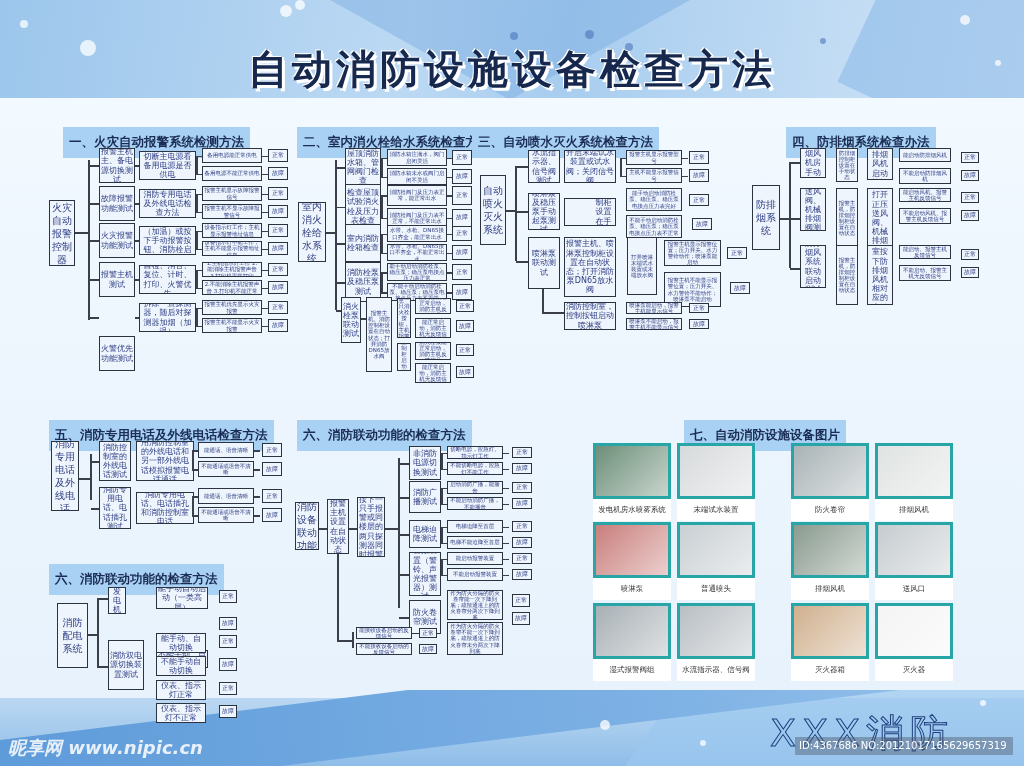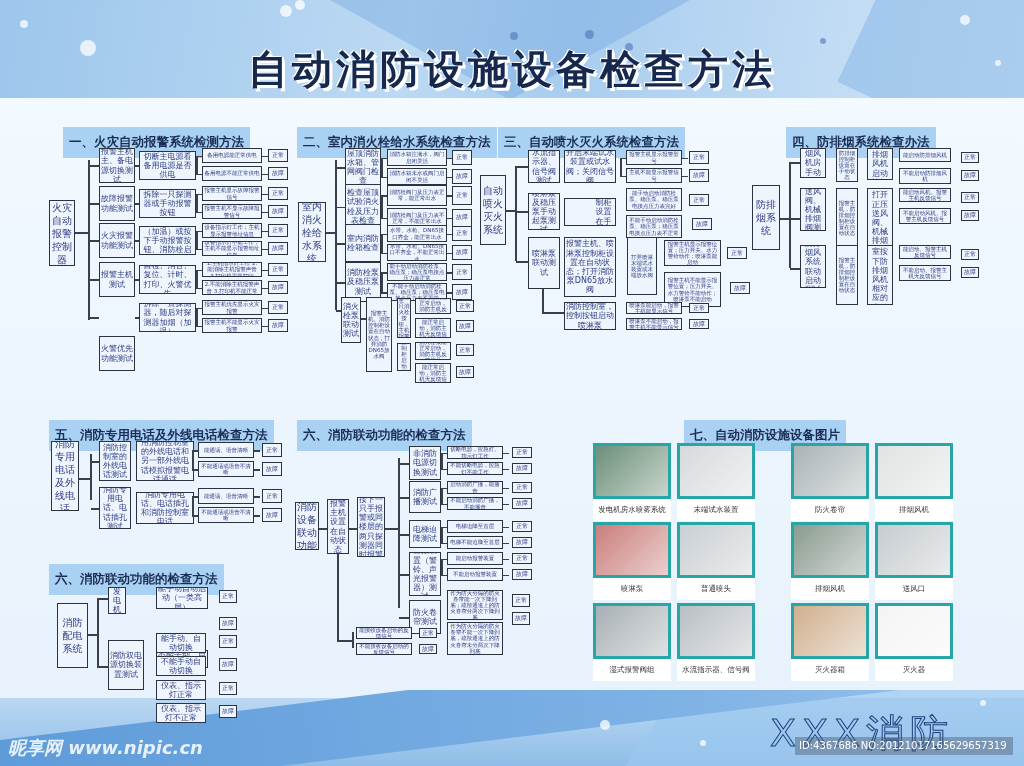--- a/index.html
+++ b/index.html
@@ -51,21 +51,21 @@
 <div class="b big" style="left:49px;top:200px;width:26px;height:66px">火灾自动报警控制器</div>
 <div class="l" style="left:75px;top:232px;width:14px;height:1.5px"></div>
 <div class="l" style="left:88px;top:160px;width:1.5px;height:160px"></div>
 <div id="s1rows"></div>
 
 <div class="sec" style="left:297px;top:127px">二、室内消火栓给水系统检查方法</div>
 <div class="b big" style="left:298px;top:202px;width:28px;height:60px">室内消火栓给水系统</div>
 <div class="l" style="left:326px;top:232px;width:10px;height:1.5px"></div>
 <div class="l" style="left:335px;top:160px;width:1.5px;height:150px"></div>
 
-<div class="sec" style="left:498px;top:127px">三、自动喷水灭火系统检查方法</div>
+<div class="sec" style="left:472px;top:127px">三、自动喷水灭火系统检查方法</div>
 <div class="b big" style="left:480px;top:175px;width:26px;height:70px">自动喷火灭火系统</div>
 <div class="l" style="left:506px;top:210px;width:10px;height:1.5px"></div>
 <div class="l" style="left:515px;top:166px;width:1.5px;height:95px"></div>
 
 <div class="sec" style="left:786px;top:127px">四、防排烟系统检查办法</div>
 <div class="b big" style="left:752px;top:185px;width:28px;height:65px">防排烟系统</div>
 <div class="l" style="left:780px;top:218px;width:10px;height:1.5px"></div>
 <div class="l" style="left:789px;top:162px;width:1.5px;height:106px"></div>
 
 <div class="sec" style="left:49px;top:420px">五、消防专用电话及外线电话检查方法</div>
@@ -114,21 +114,21 @@
     <div class="l" style="left: 196px; top: 155.5px; width: 6px; height: 1.5px;"></div>
     <div class="l" style="left: 196px; top: 173.5px; width: 6px; height: 1.5px;"></div>
     <div class="l" style="left: 196px; top: 155.5px; width: 1.5px; height: 18px;"></div>
     <div class="l" style="left: 262px; top: 155.5px; width: 6px; height: 1.5px;"></div>
     <div class="l" style="left: 262px; top: 173.5px; width: 6px; height: 1.5px;"></div>
     <div class="b tag" style="left: 268px; top: 149px; width: 20px; height: 13px;">正常</div>
     <div class="b tag" style="left: 268px; top: 167px; width: 20px; height: 13px;">故障</div>
     <div class="l" style="left: 89px; top: 203px; width: 10px; height: 1.5px;"></div>
     <div class="b" style="left: 99px; top: 186px; width: 36px; height: 35px;">故障报警功能测试</div>
     <div class="l" style="left: 135px; top: 203px; width: 4px; height: 1.5px;"></div>
-    <div class="b" style="left: 139px; top: 189px; width: 57px; height: 29px;">拆除一只探测器或手动报警按钮</div>
+    <div class="b" style="left: 139px; top: 189px; width: 57px; height: 29px;">消防专用电话及外线电话检查方法</div>
     <div class="b sm" style="left: 202px; top: 186px; width: 60px; height: 15px;">报警主机显示故障报警信号</div>
     <div class="b sm" style="left: 202px; top: 204px; width: 60px; height: 15px;">报警主机不显示故障报警信号</div>
     <div class="l" style="left: 196px; top: 193.5px; width: 6px; height: 1.5px;"></div>
     <div class="l" style="left: 196px; top: 211.5px; width: 6px; height: 1.5px;"></div>
     <div class="l" style="left: 196px; top: 193.5px; width: 1.5px; height: 18px;"></div>
     <div class="l" style="left: 262px; top: 193.5px; width: 6px; height: 1.5px;"></div>
     <div class="l" style="left: 262px; top: 211.5px; width: 6px; height: 1.5px;"></div>
     <div class="b tag" style="left: 268px; top: 187px; width: 20px; height: 13px;">正常</div>
     <div class="b tag" style="left: 268px; top: 205px; width: 20px; height: 13px;">故障</div>
     <div class="l" style="left: 89px; top: 240px; width: 10px; height: 1.5px;"></div>

